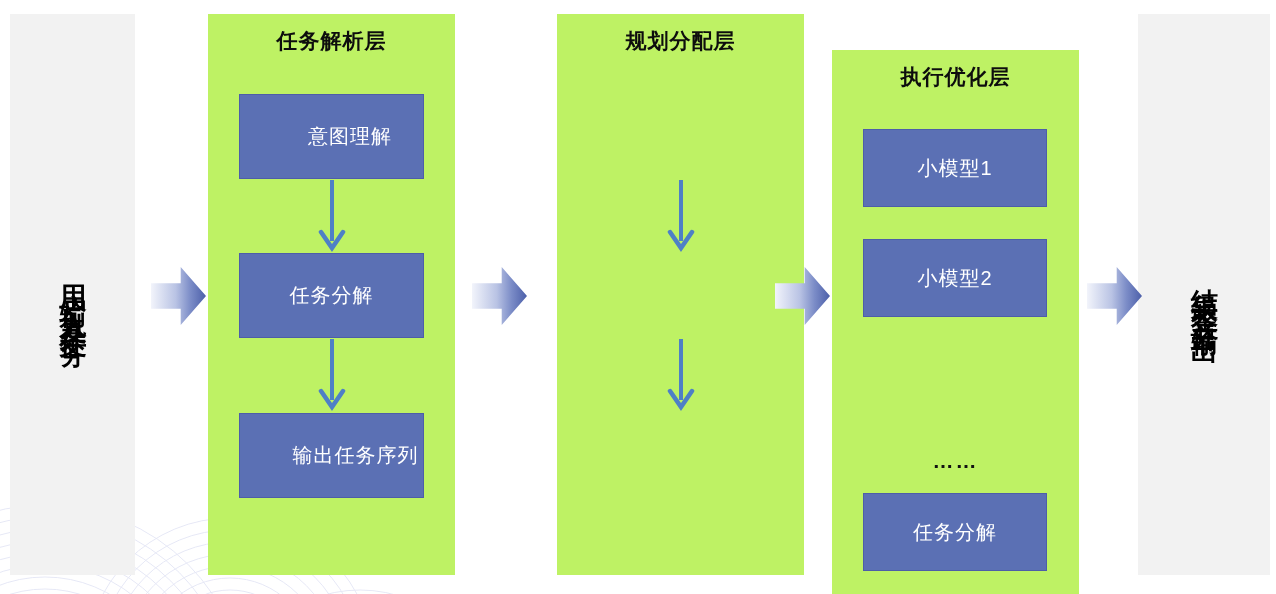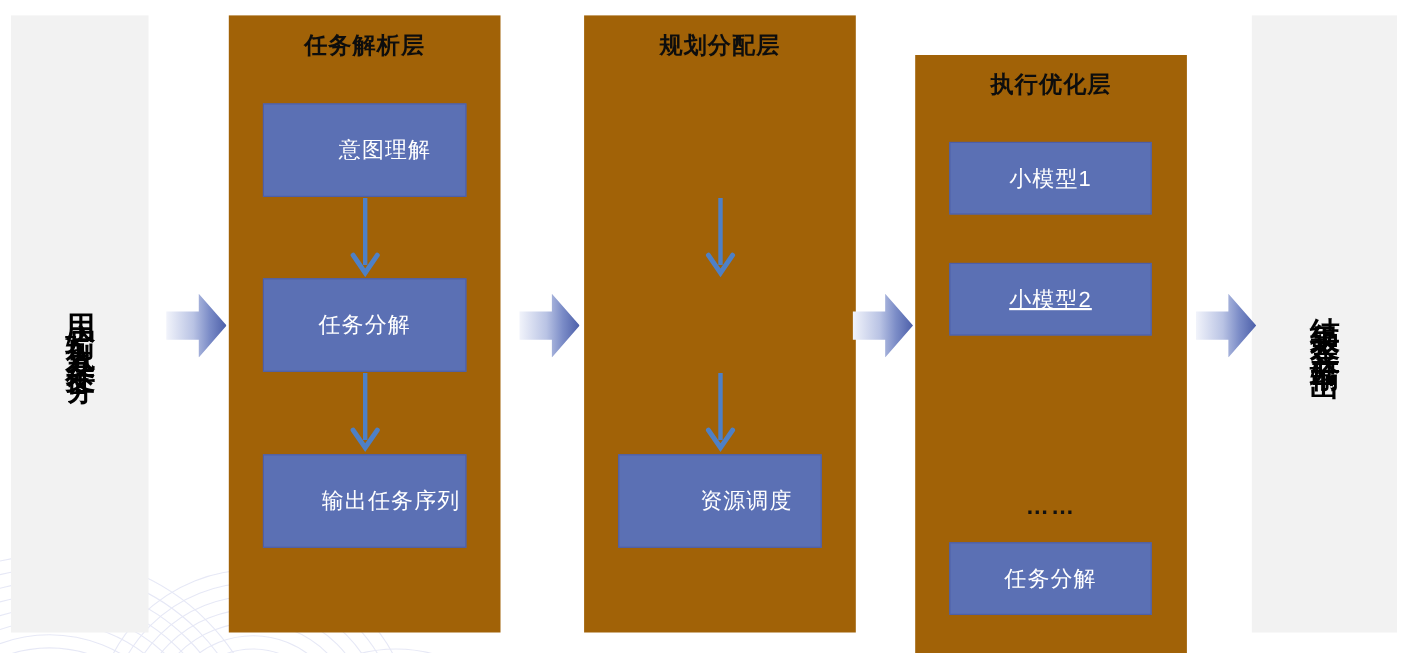--- a/index.html
+++ b/index.html
@@ -15,37 +15,37 @@
     position:absolute;top:14px;height:561px;background:#f2f2f2;z-index:1;
     display:flex;align-items:center;justify-content:center;
   }
   .side-panel.left{left:10px;width:125px;}
   .side-panel.right{left:1138px;width:132px;}
   .v-text{
     writing-mode:vertical-rl;text-orientation:upright;
     font-size:27px;font-weight:600;color:#000;letter-spacing:8px;line-height:1;
   }
   
-  .panel{position:absolute;top:14px;width:247px;height:561px;background:#a16207;z-index:1;}
+  .panel{position:absolute;top:14px;width:247px;height:561px;background:#bef264;z-index:1;}
   .panel.p1{left:208px;}
-  .panel.p2{left:531px;}
+  .panel.p2{left:557px;}
   .panel.p3{left:832px;margin-top:36px;}
   .panel-header{
     position:absolute;top:13px;left:0;width:100%;text-align:center;
     font-size:21px;font-weight:700;color:#0d0d0d;letter-spacing:1px;
   }
   .task-box{
     position:absolute;left:31px;width:185px;height:85px;
     background:#5b70b4;border:1px solid #4d5ea8;box-sizing:border-box;
     display:flex;align-items:center;justify-content:center;
     color:#ffffff;font-size:20px;letter-spacing:1px;
   }
-  .panel.p3 .task-box{height:66px;width:184px;}
+  .panel.p3 .task-box{height:78px;width:184px;}
   .box-a{top:80px;padding-left:37px;} .box-b{top:239px;font-family:Liberation Serif, serif;} .box-c{top:399px;padding-left:48px;}
-  .m-box-1{top:79px;} .m-box-2{top:189px;text-decoration:underline;} .m-box-3{top:294px;} .m-box-n{top:443px;}
+  .m-box-1{top:79px;} .m-box-2{top:189px;} .m-box-3{top:294px;} .m-box-n{top:443px;}
   
   .down-arrow{position:absolute;left:50%;margin-left:-14px;width:28px;}
   .down-arrow.d1{top:165px;}
   .down-arrow.d2{top:324px;}
   
   .flow-arrow{
     position:absolute;top:267px;width:55px;height:58px;z-index:2;
     background:linear-gradient(90deg,#f2f4fb 0%,#b9c3e4 45%,#7b8cc7 72%,#4c5fa9 100%);
     clip-path:polygon(0 28%,54% 28%,54% 0,100% 50%,54% 100%,54% 72%,0 72%);
   }
@@ -117,21 +117,20 @@
   <div class="panel p2">
     <div class="panel-header">规划分配层</div>
     <svg class="down-arrow d1" width="28" height="74" viewBox="0 0 28 74">
       <line x1="14" y1="1" x2="14" y2="62" stroke="#4e80c6" stroke-width="4"></line>
       <path d="M3 53 L14 69 L25 53" fill="none" stroke="#4e80c6" stroke-width="4.5" stroke-linecap="round"></path>
     </svg>
     <svg class="down-arrow d2" width="28" height="74" viewBox="0 0 28 74">
       <line x1="14" y1="1" x2="14" y2="62" stroke="#4e80c6" stroke-width="4"></line>
       <path d="M3 53 L14 69 L25 53" fill="none" stroke="#4e80c6" stroke-width="4.5" stroke-linecap="round"></path>
     </svg>
-    <div class="task-box box-c">资源调度</div>
   </div>
 
   <div class="flow-arrow fa-3"></div>
 
   <div class="panel p3">
     <div class="panel-header">执行优化层</div>
     <div class="task-box m-box-1">小模型1</div>
     <div class="task-box m-box-2">小模型2</div>
     <div class="ellipsis-row">……</div>
     <div class="task-box m-box-n">任务分解</div>

